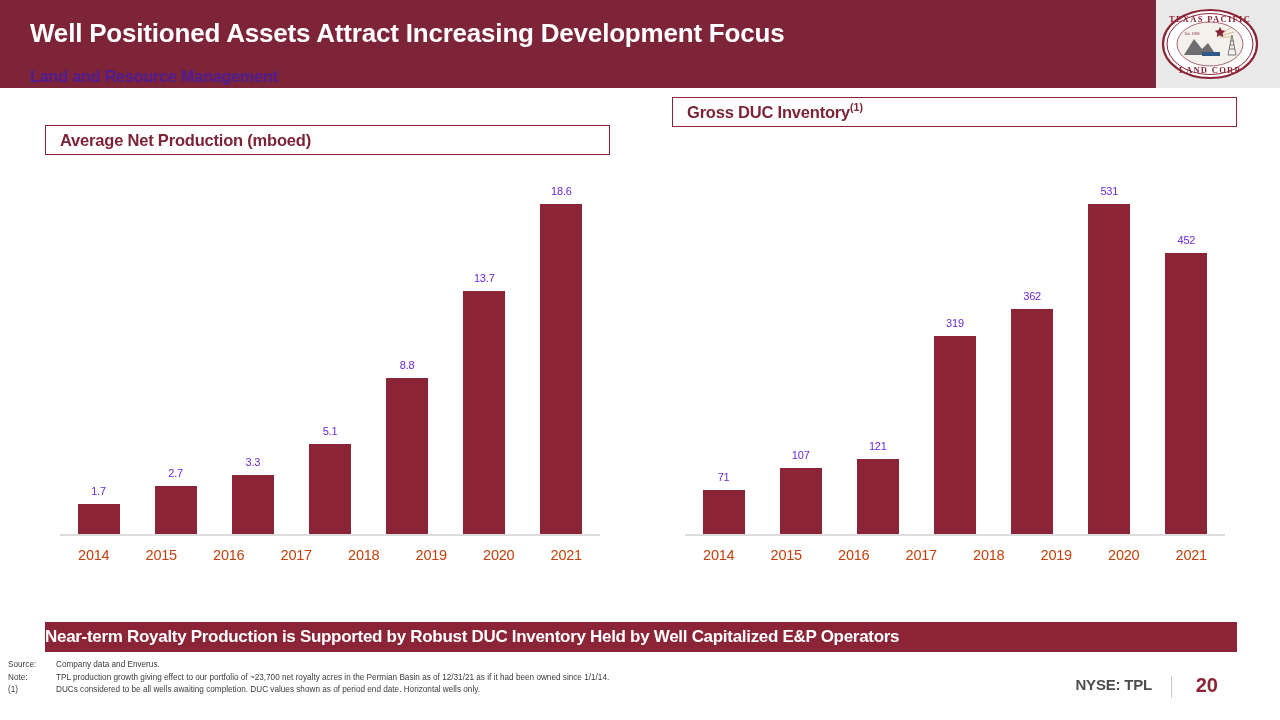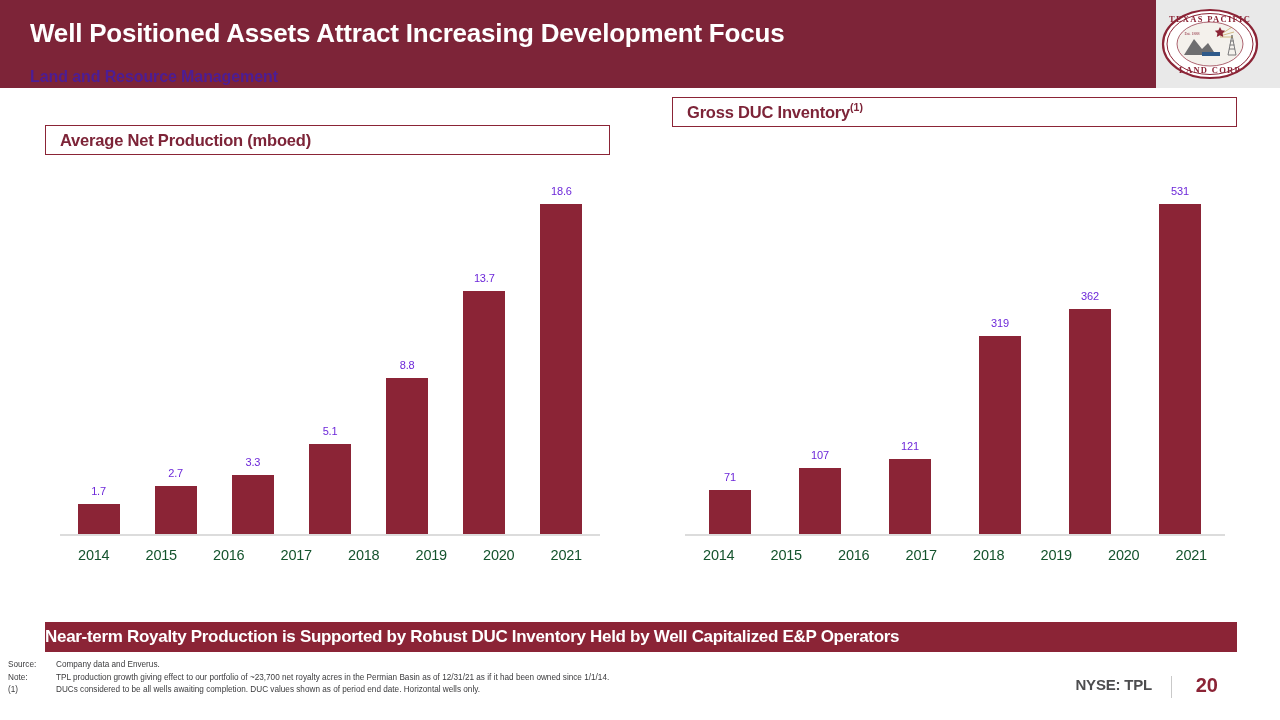--- a/index.html
+++ b/index.html
@@ -145,21 +145,21 @@
     position: absolute;
     left: 0; right: 0;
     bottom: 6px;
     height: 24px;
     display: flex;
     justify-content: space-around;
   }
   .x-label {
     width: 12.5%;
     text-align: center;
-    color: #14532d;
+    color: #c2410c;
     font-size: 14.5px;
     letter-spacing: -0.2px;
     line-height: 24px;
   }
 
   
   .footer-banner {
     position: absolute;
     left: 45px; top: 622px;
     width: 1192px; height: 30px;
@@ -317,20 +317,24 @@
             <div class="bar-rect" style="height: 198px; background: rgb(139, 36, 54);"></div>
           </div>
           <div class="bar-slot">
             <div class="bar-value">362</div>
             <div class="bar-rect" style="height: 225px; background: rgb(139, 36, 54);"></div>
           </div>
           <div class="bar-slot">
             <div class="bar-value">531</div>
             <div class="bar-rect" style="height: 330px; background: rgb(139, 36, 54);"></div>
           </div>
+          <div class="bar-slot">
+            <div class="bar-value">452</div>
+            <div class="bar-rect" style="height: 281px; background: rgb(139, 36, 54);"></div>
+          </div>
         </div>
       <div class="axis-line"></div>
       <div class="x-labels">
           <div class="x-label">2014</div>
           <div class="x-label">2015</div>
           <div class="x-label">2016</div>
           <div class="x-label">2017</div>
           <div class="x-label">2018</div>
           <div class="x-label">2019</div>
           <div class="x-label">2020</div>

